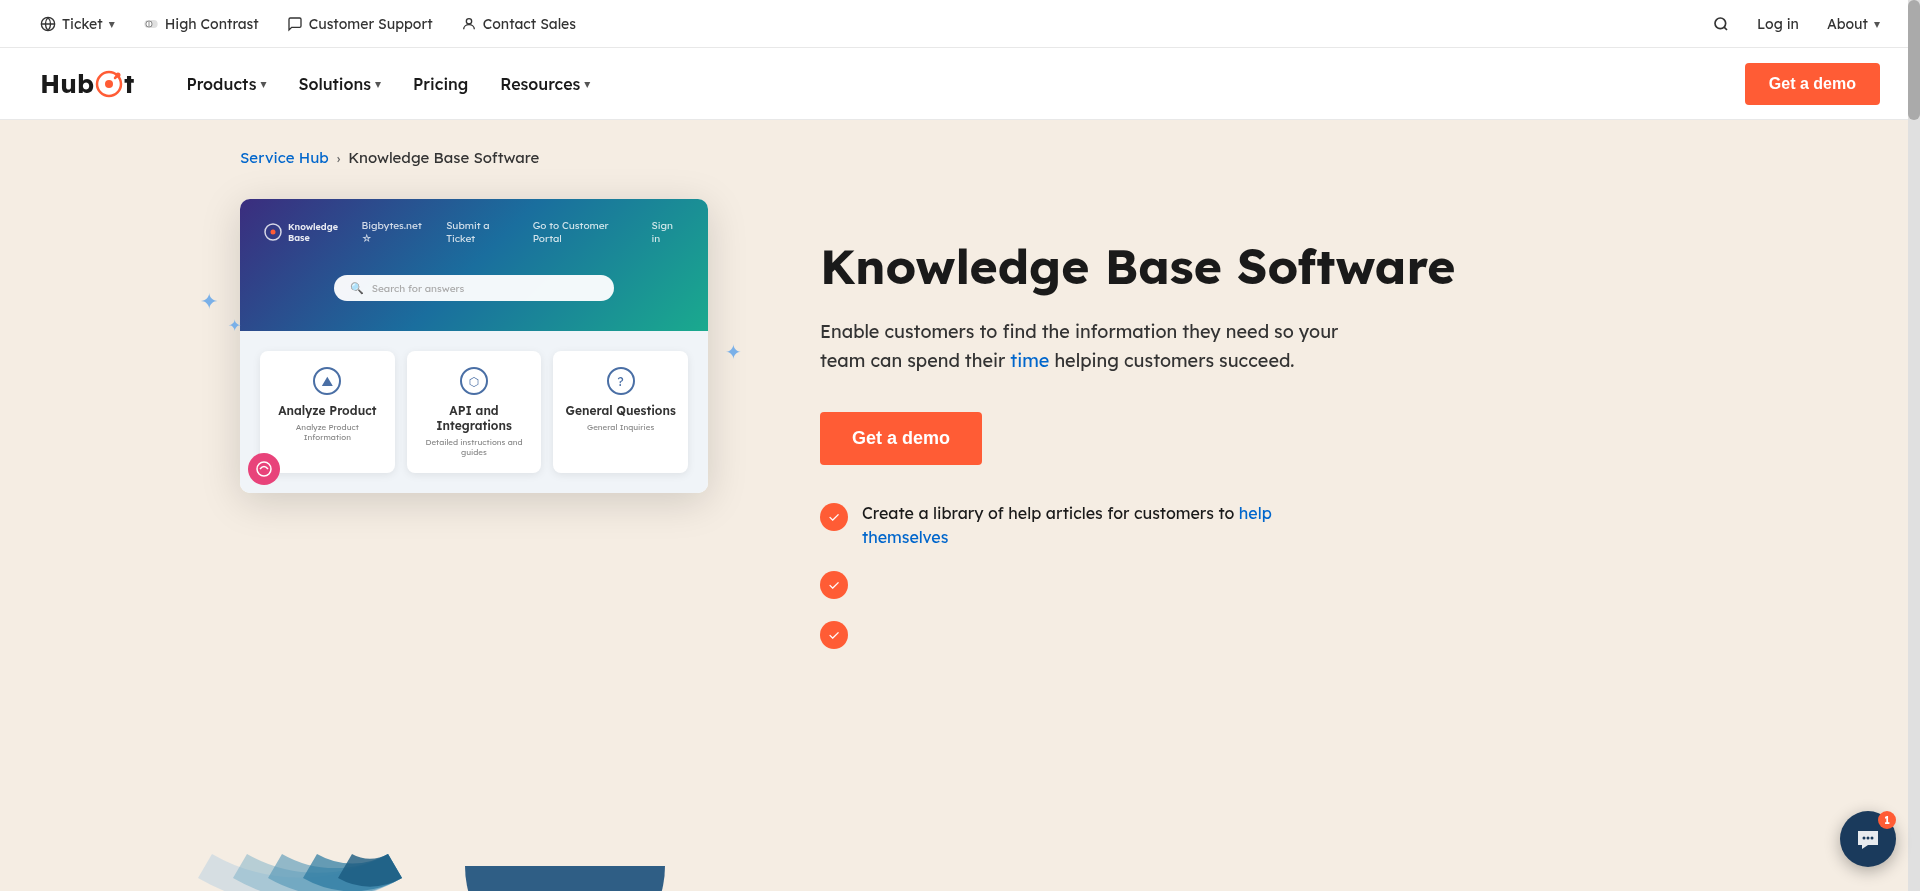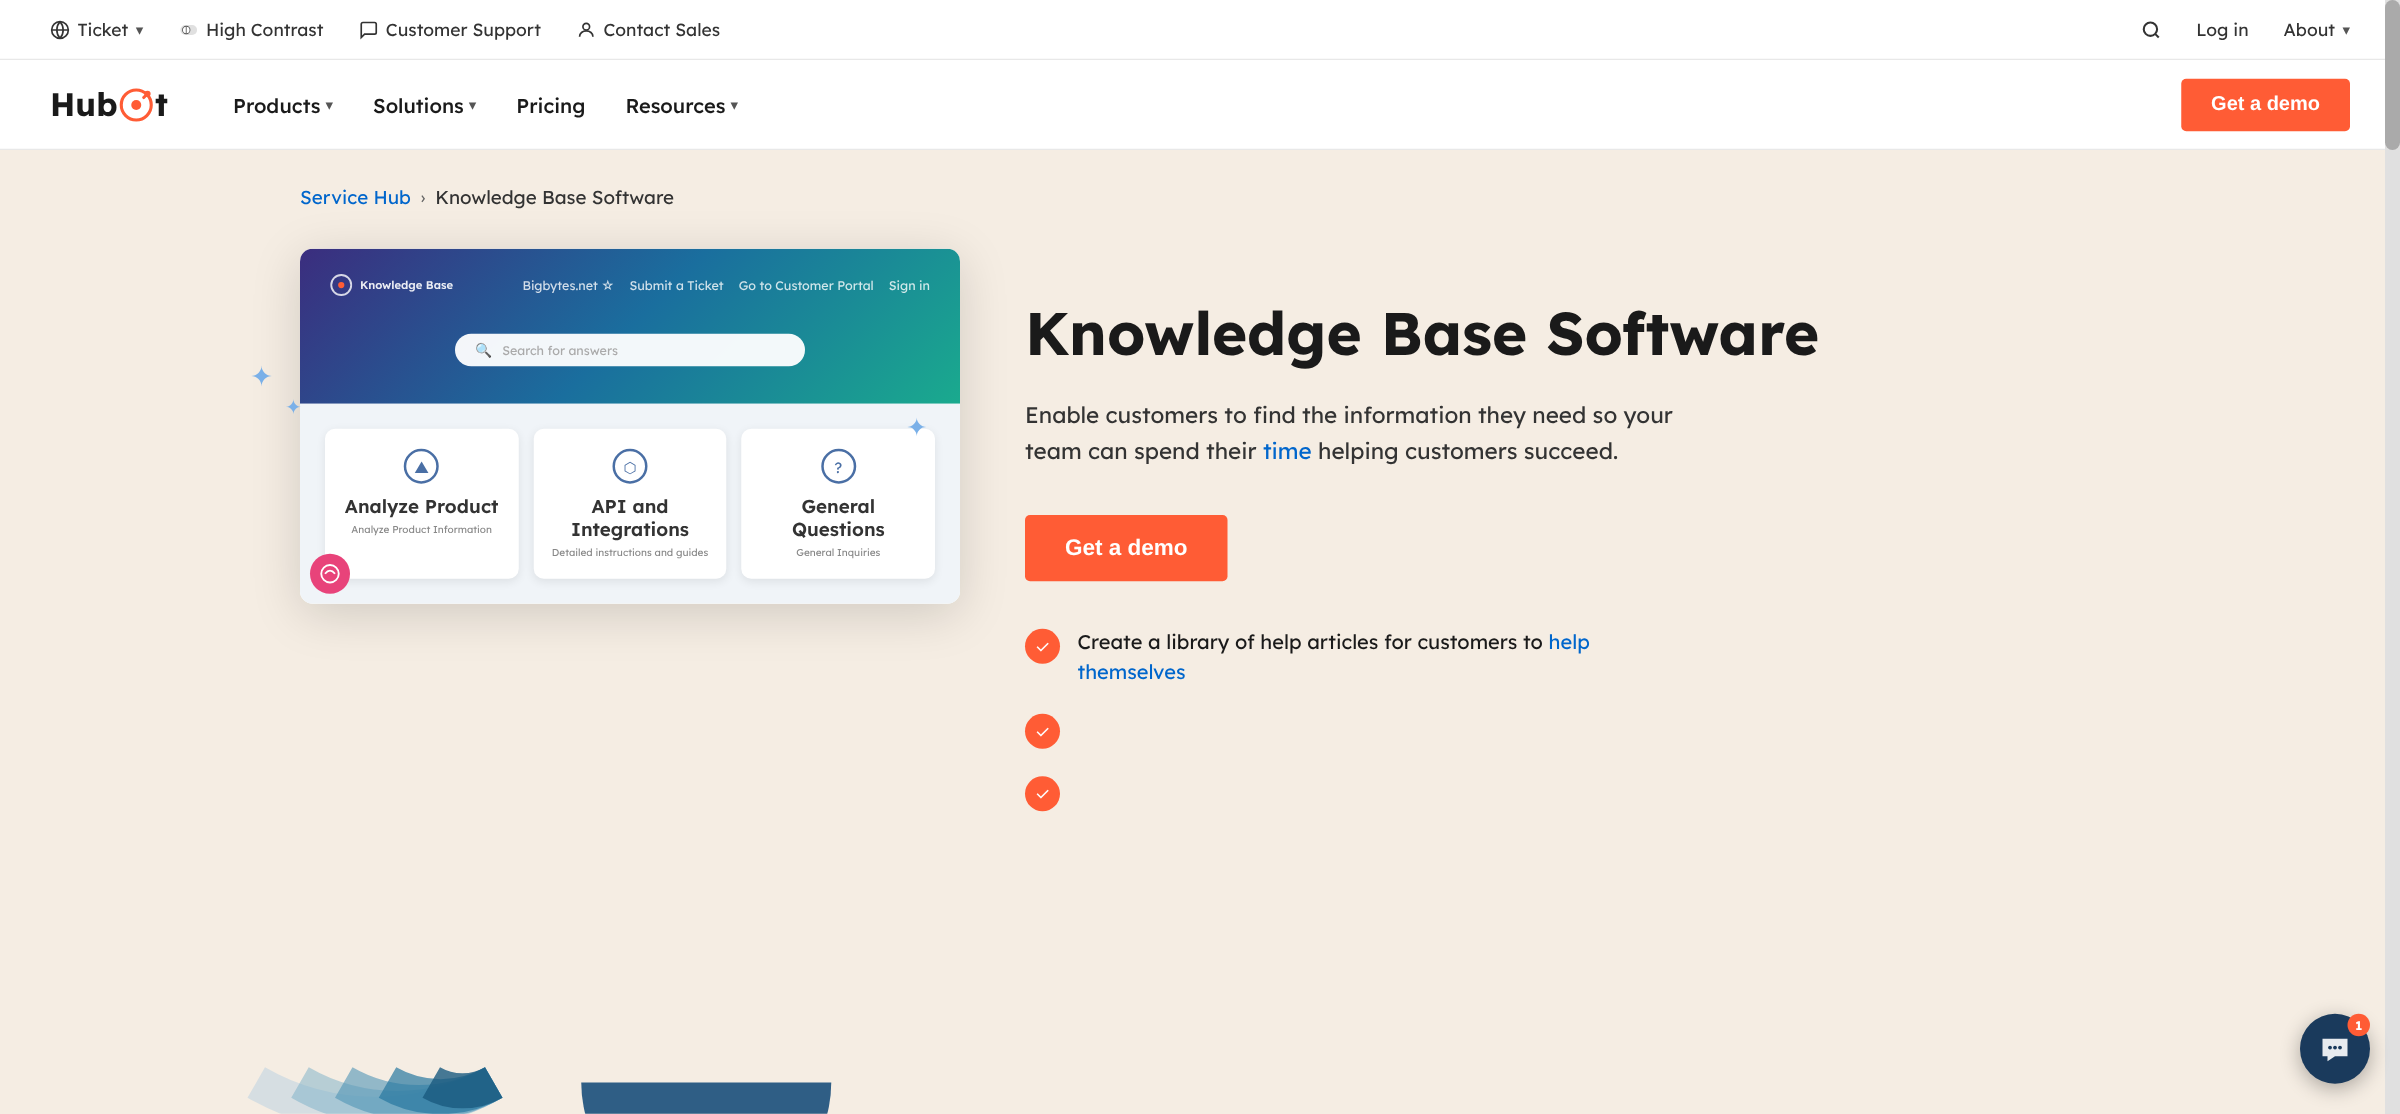--- a/index.html
+++ b/index.html
@@ -101,21 +101,21 @@
     .mockup-container {
       position: relative;
       width: 500px;
       flex-shrink: 0;
     }
     .mockup-frame {
       background: #fff;
       border-radius: 10px;
       overflow: hidden;
       box-shadow: 0 8px 40px rgba(0,0,0,0.15);
-      width: 528px;
+      width: 468px;
     }
     .mockup-header {
       background: linear-gradient(135deg, #3b2d7e 0%, #1a6e9e 50%, #1aaa8e 100%);
       padding: 20px 24px 30px;
     }
     .mockup-nav-bar {
       display: flex; align-items: center; justify-content: space-between;
       margin-bottom: 30px;
     }
     .mockup-nav-links { display: flex; gap: 12px; }
@@ -141,21 +141,21 @@
       box-shadow: 0 2px 8px rgba(0,0,0,0.08);
     }
     .mockup-card-icon {
       width: 28px; height: 28px;
       border: 2px solid #4a6fa5;
       border-radius: 50%;
       margin: 0 auto 8px;
       display: flex; align-items: center; justify-content: center;
       color: #4a6fa5; font-size: 12px;
     }
-    .mockup-card-title { font-size: 15px; font-weight: 600; color: #333; margin-bottom: 4px; }
+    .mockup-card-title { font-size: 12px; font-weight: 600; color: #333; margin-bottom: 4px; }
     .mockup-card-sub { font-size: 8px; color: #888; }
 
     
     .deco-stars {
       position: absolute;
       left: -40px; top: 80px;
       color: #8ab4e8;
       font-size: 24px;
     }
     .deco-pink-circle {

